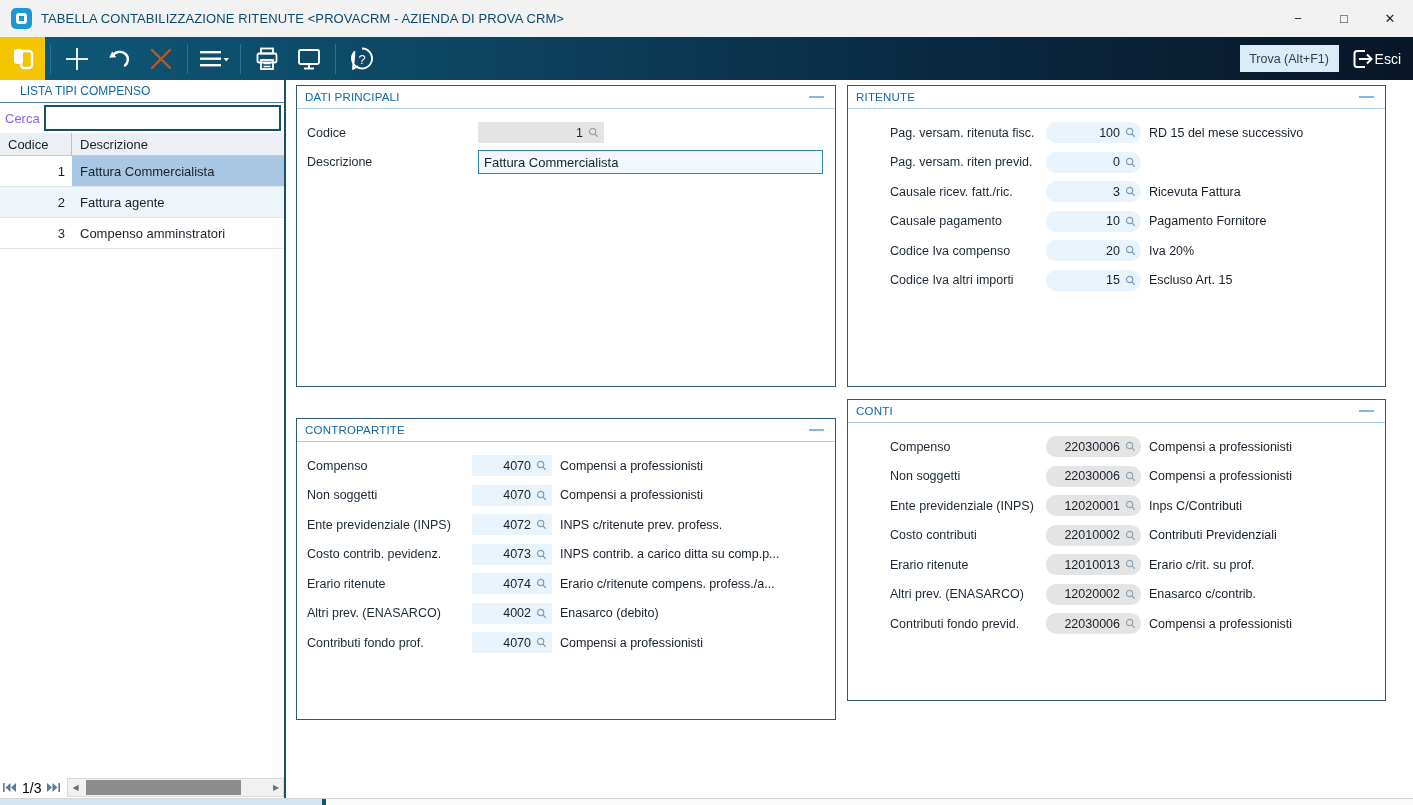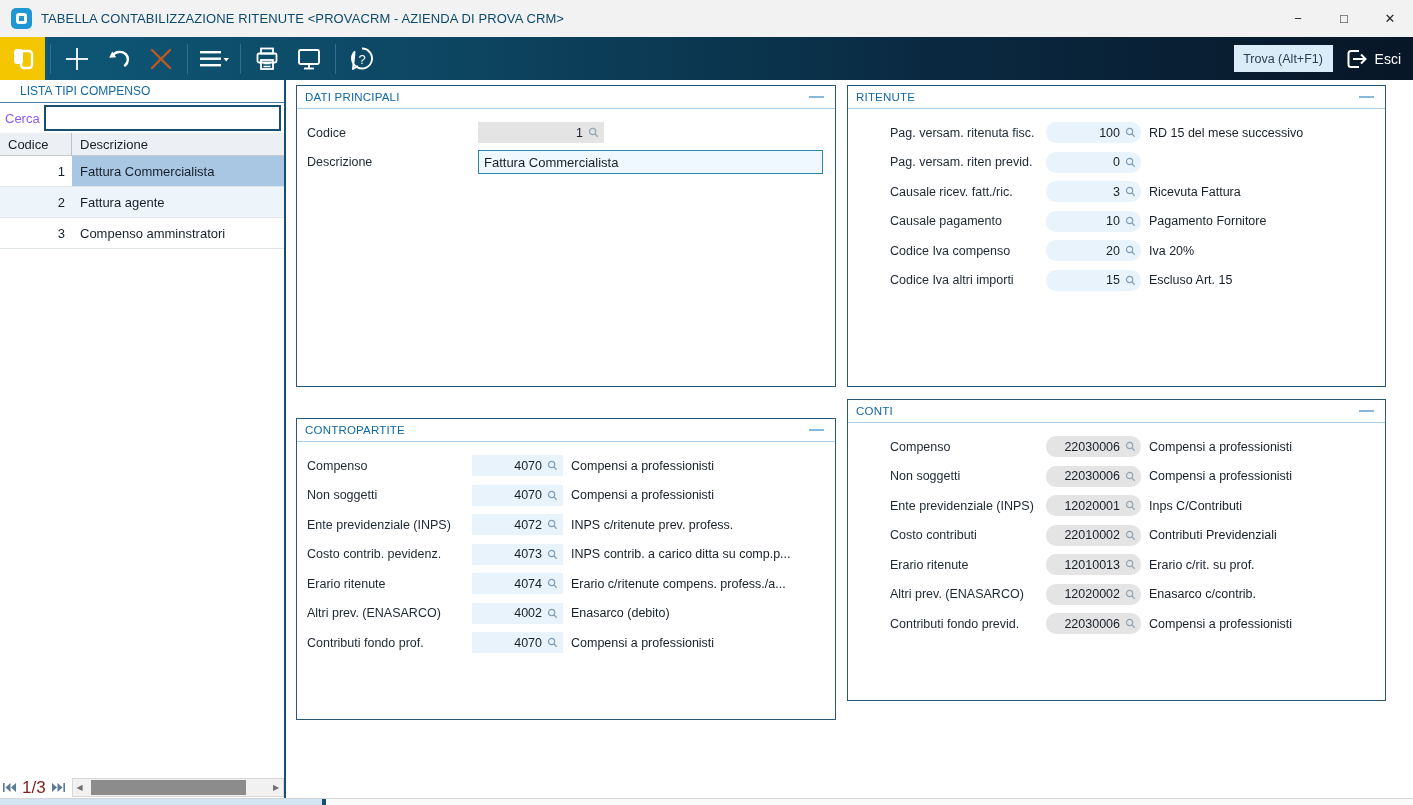--- a/index.html
+++ b/index.html
@@ -19,21 +19,21 @@
 
   
   .toolbar { position:absolute; left:0; top:37px; width:1413px; height:43px;
              background:linear-gradient(90deg,#0e5878 0%,#0d4763 30%,#0a2a42 65%,#081627 100%);
              display:flex; align-items:center; }
   .tb-app { width:45px; height:43px; background:#f3c600; display:flex; align-items:center; justify-content:center; flex:none; }
   .tb-sep { width:1px; height:30px; background:#2f6f8f; margin:0 5px; flex:none; }
   .tb-btn { width:42px; height:43px; display:flex; align-items:center; justify-content:center; flex:none; }
   .trova-box { margin-left:auto; width:99px; height:27px; background:#d9ecf7; color:#2c3e50;
                font-size:12.5px; display:flex; align-items:center; justify-content:center; }
-  .esci { display:flex; align-items:center; margin:0 12px 0 12px; color:#ffffff; font-size:14px; gap:6px; }
+  .esci { display:flex; align-items:center; margin:0 12px 0 12px; color:#ffffff; font-size:14px; gap:0; }
 
   
   .sidebar { position:absolute; left:0; top:80px; width:286px; height:718px; background:#ffffff;
              border-right:2px solid #17506e; overflow:hidden; }
   .sb-title { height:23px; line-height:23px; padding-left:20px; color:#1068a8; font-size:12px;
               border-bottom:1px solid #4a7fa5; }
   .sb-search { height:30px; display:flex; align-items:center; }
   .sb-search-label { font-size:13px; color:#8b5cf6; padding-left:5px; width:44px; flex:none; }
   .sb-search-input { flex:1; height:26px; margin-right:3px; border:2px solid #17506e; outline:none;
                      font-family:"Liberation Sans",sans-serif; font-size:13px; padding-left:3px;
@@ -46,21 +46,21 @@
   .sb-row { height:31px; display:flex; border-bottom:1px solid #e0e6eb; font-size:13px; color:#17202a;
             align-items:stretch; }
   .sb-row .cell-cod { width:72px; text-align:right; padding-right:7px; display:flex;
                       align-items:center; justify-content:flex-end; }
   .sb-row .cell-desc { flex:1; padding-left:8px; display:flex; align-items:center; }
   .sb-row.alt { background:#edf5fb; }
   .cell-desc.selected { background:#a9c7e3; }
   .sb-pager { position:absolute; left:0; bottom:0; width:284px; height:21px; display:flex;
               align-items:center; font-size:12px; color:#3c5a74; background:#ffffff; }
   .pg-icon { display:flex; align-items:center; padding:0 3px; }
-  .pg-num { margin:0 3px; font-size:17px; color:#7f1d1d; }
+  .pg-num { margin:0 3px; font-size:14px; color:#000000; }
   .hscroll { flex:1; height:19px; background:#f1f1f1; border:1px solid #d8d8d8; margin-left:4px;
              display:flex; align-items:center; position:relative; }
   .hscroll .arr { font-size:8px; color:#707070; width:14px; text-align:center; flex:none; }
   .hscroll .thumb { position:absolute; left:18px; width:155px; top:1px; bottom:1px; background:#8c8c8c; }
   .hscroll .arr.right { margin-left:auto; }
 
   
   .bottom-strip { position:absolute; left:0; top:798px; width:1413px; height:7px; background:#fafafa;
                   border-top:1px solid #d5d5d5; }
   .bottom-strip .blue-seg { position:absolute; left:0; top:0; height:7px; width:322px; background:#d3e5f2; }
@@ -73,21 +73,21 @@
   .panel-title { color:#1068a8; font-size:11.5px; letter-spacing:.2px; }
   .panel-dash { width:15px; height:2px; background:#85b9dc; flex:none; }
   .panel-body { padding-top:9px; }
   .frow { display:flex; align-items:center; height:29.5px; padding-left:10px; white-space:nowrap; }
   .flabel { font-size:12.5px; color:#1c2833; flex:none; }
   .lab156 { width:156px;margin-left:32px; } .lab165 { width:165px; } .lab171 { width:171px; }
   .lookup { display:flex; align-items:center; justify-content:flex-end; height:21px;
             background:#e9f3fb; flex:none; padding:0 5px 0 4px; }
   .lookup .val { font-size:12.5px; color:#17202a; margin-right:5px; }
   .lookup.gray { background:#e4e4e4; }
-  .w95 { width:95px;border-radius:10px; } .w97 { width:91px;text-align:center; } .w126 { width:126px; }
+  .w95 { width:95px;border-radius:10px; } .w97 { width:80px;text-align:center; } .w126 { width:126px; }
   .fdesc { font-size:12.5px; color:#17202a; margin-left:8px; overflow:hidden; text-overflow:ellipsis; }
   .text-input { height:24px; background:#eef8fe; border:1px solid #2e86ab; font-size:13px;
                 color:#17202a; display:flex; align-items:center; padding-left:5px; }
   .w345 { width:345px; }
 
   svg { display:block; }
 </style>
 </head>
 <body>
 

